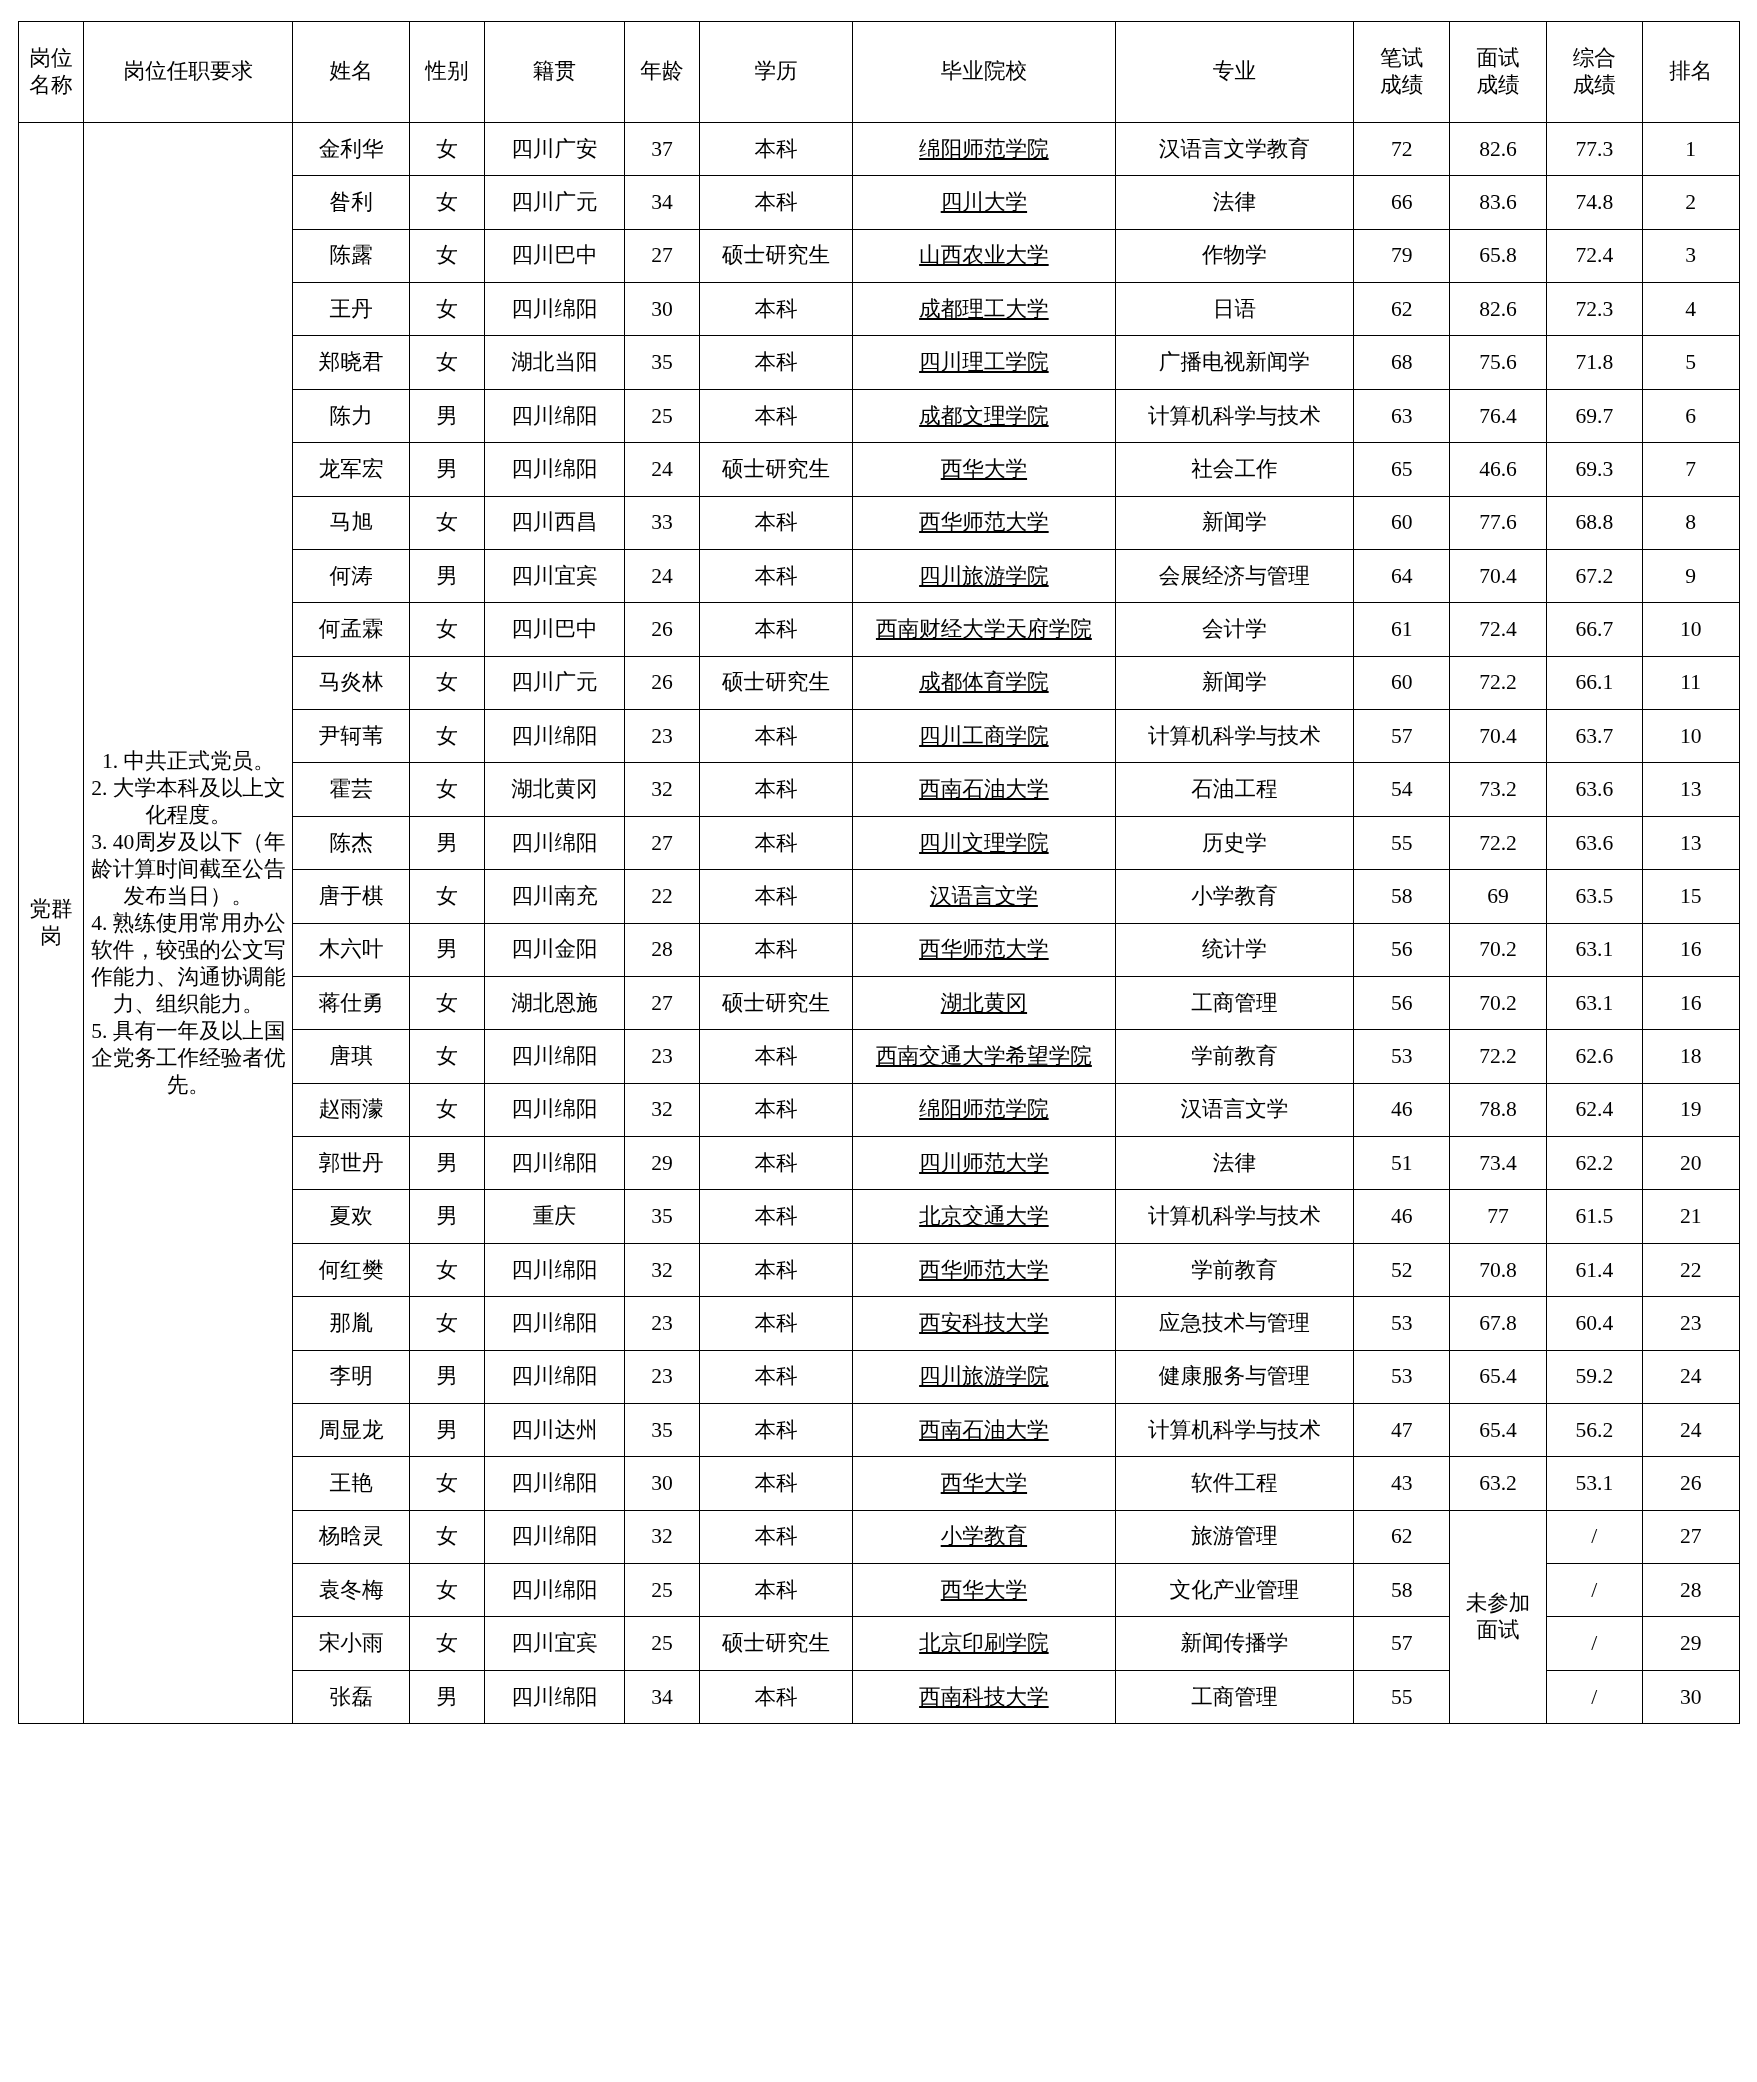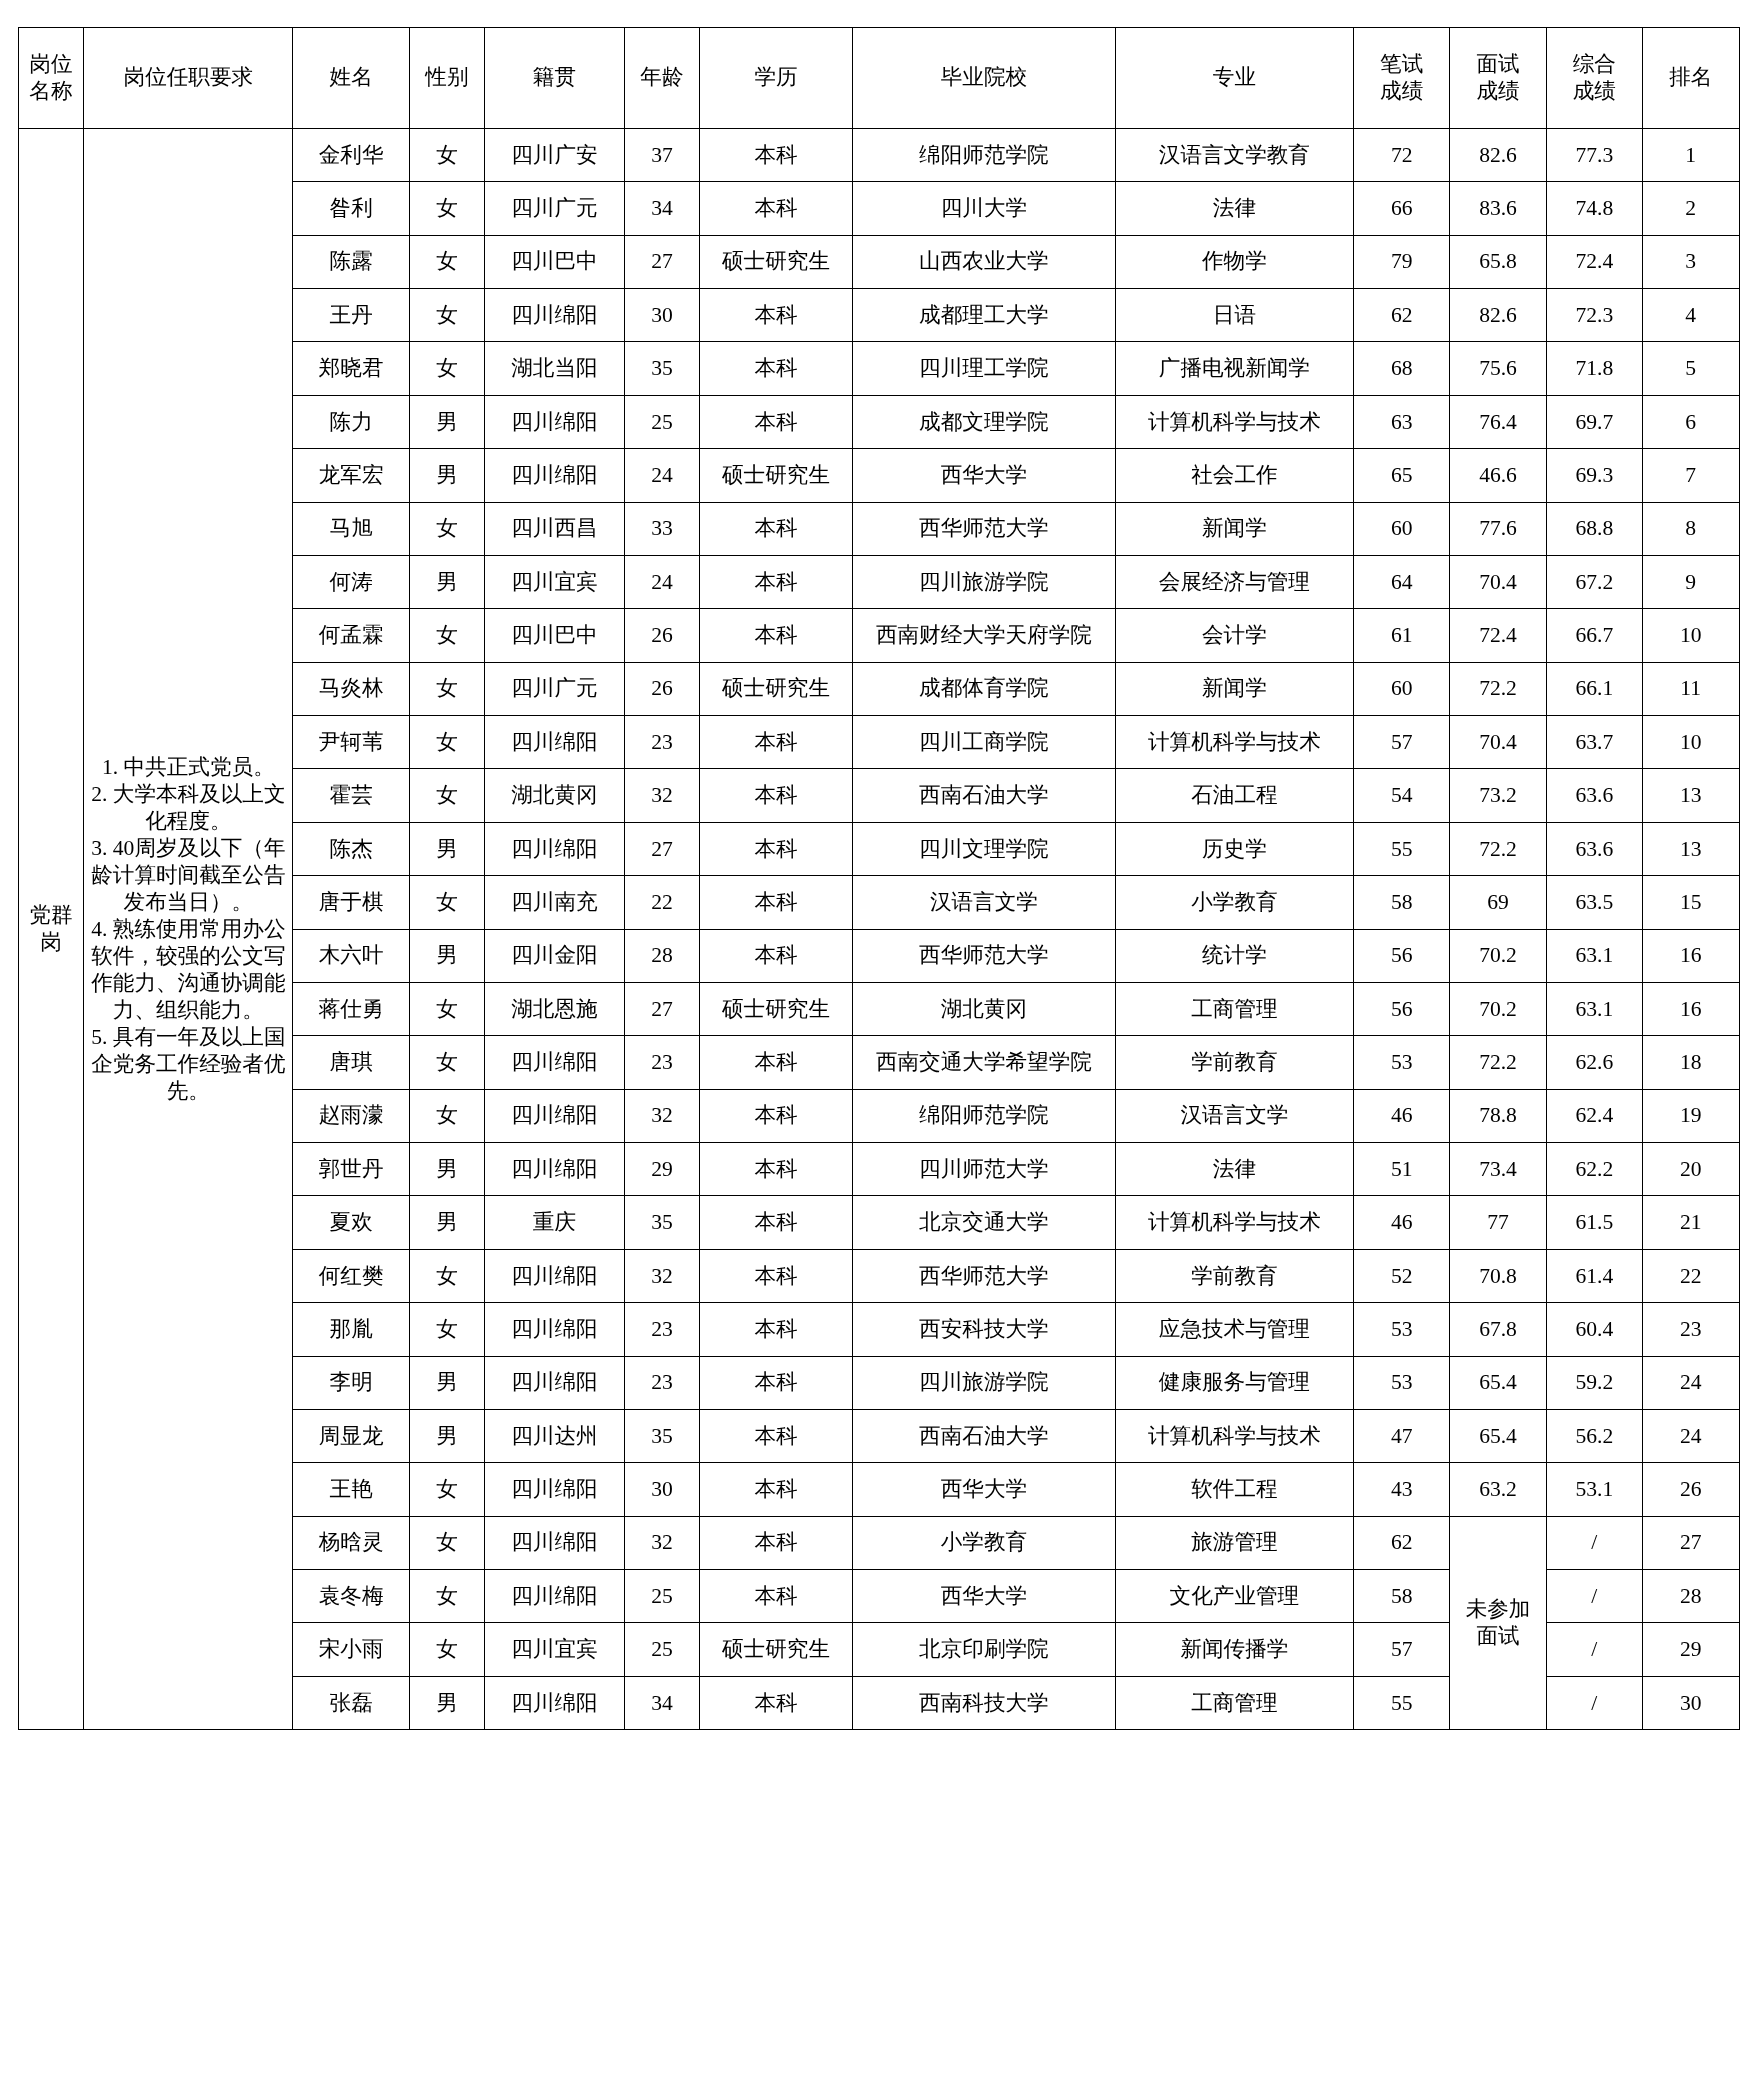--- a/index.html
+++ b/index.html
@@ -13,21 +13,21 @@
     width: 1757px;
   }
   .sheet {
     width: 1757px;
     padding: 8.6px 0 0 0;
     box-sizing: border-box;
   }
   table.grid {
     border-collapse: collapse;
     table-layout: fixed;
-    margin: 18px auto;
+    margin: 12px auto;
     width: 1722px;
   }
   table.grid td, table.grid th {
     border: 0.9px solid #000000;
     padding: 1.7px 3.5px;
     text-align: center;
     vertical-align: middle;
     font-size: 21.6px;
     line-height: 1.25;
     font-weight: normal;
@@ -51,21 +51,21 @@
     vertical-align: middle;
     font-size: 21.6px;
     line-height: 1.32;
     padding: 5.2px 7px;
     letter-spacing: 0px;
   }
   tbody td {
     height: 49px;
   }
   td.name  { font-size: 22.5px; }
-  td.school { font-size: 21.6px; }
+  td.school { font-size: 21.6px; text-decoration: underline; }
   td.major { font-size: 21.6px; }
   td.noexam {
     font-size: 22.5px;
     line-height: 1.25;
   }
   
   col.c-post   { width: 65px; }
   col.c-req    { width: 206px; }
   col.c-name   { width: 115px; }
   col.c-sex    { width: 74px; }

